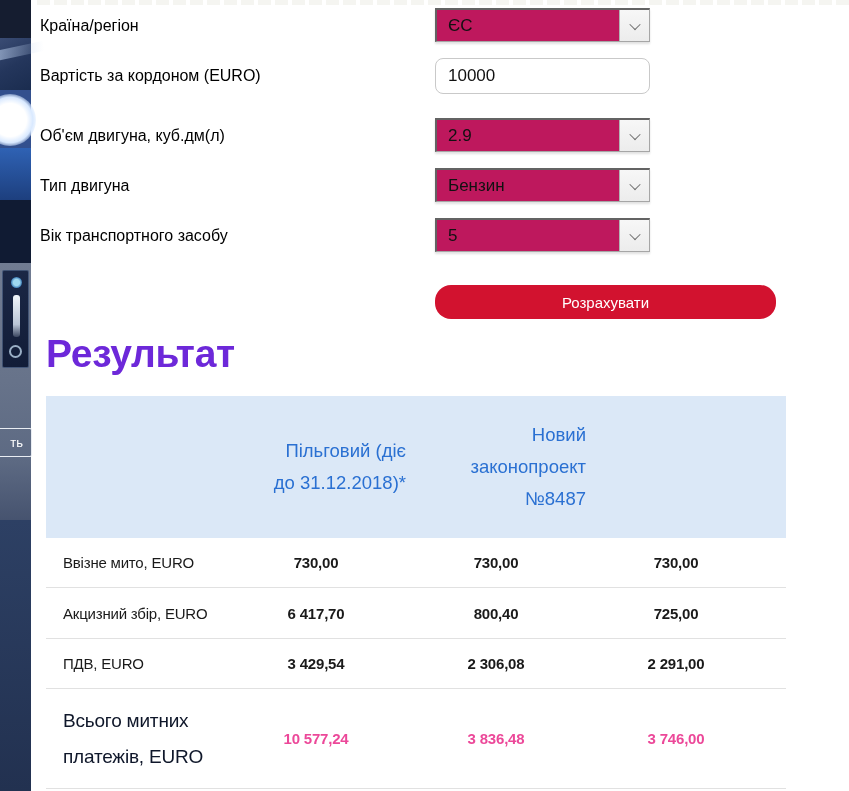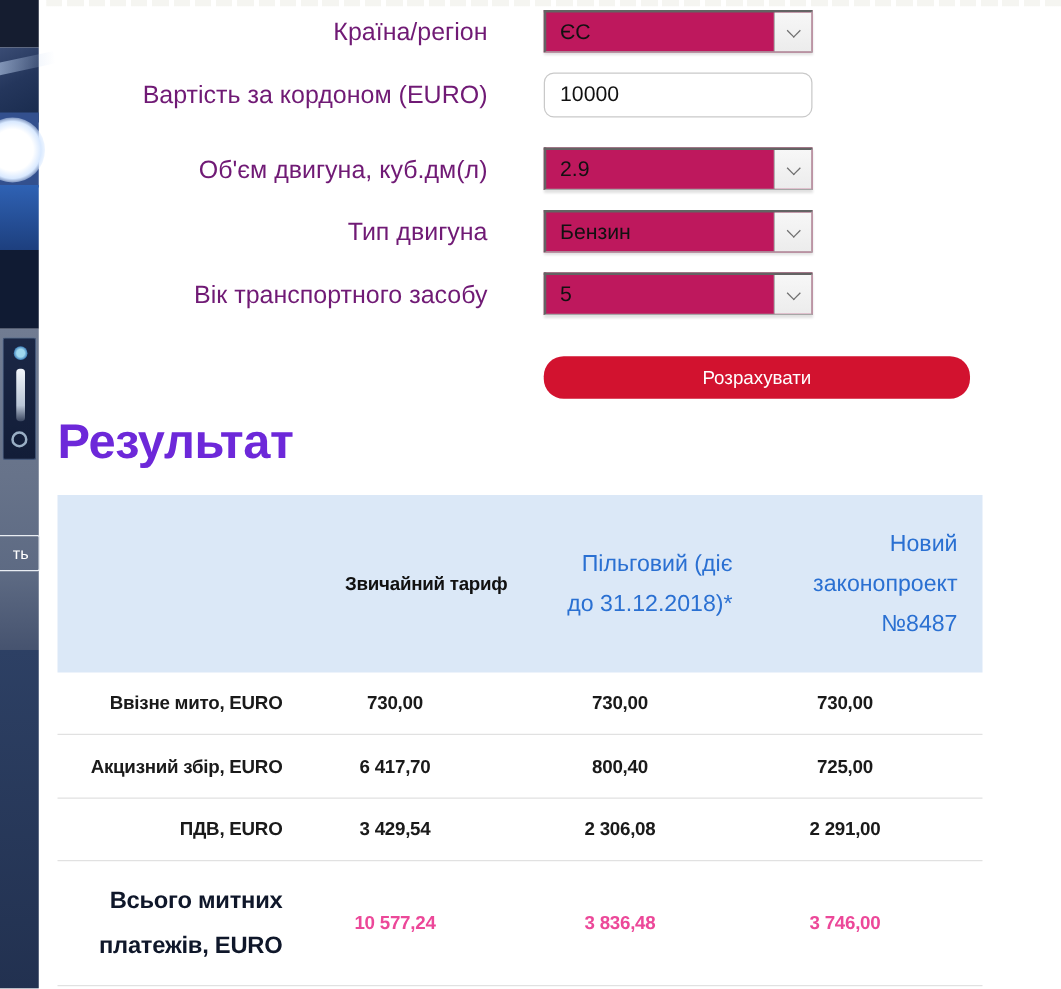--- a/index.html
+++ b/index.html
@@ -36,22 +36,22 @@
     background:linear-gradient(180deg,#f2f6fb 0%, #b9c5d6 70%, #3a4660 100%); }
   .pb-ring { position:absolute; left:6px; top:74px; width:13px; height:13px; border-radius:50%;
     border:2px solid #bcd3e8; opacity:.8; }
 
   .banner-btn { position:absolute; left:-8px; top:428px; width:40px; height:29px;
     border:1px solid #e9edf3; border-radius:2px; color:#fff; font-size:13px;
     display:flex; align-items:center; justify-content:flex-end; padding-right:8px;
     background:transparent; cursor:pointer; }
 
   
-  .form-label { position:absolute; left:40px; width:350px; text-align:right;
-    font-size:20px; color:#701a75; line-height:20px; }
+  .form-label { position:absolute; left:40px; width:350px; 
+    font-size:16px; color:#000000; line-height:20px; }
   .lbl-1 { top:16px; }  .lbl-2 { top:66px; }  .lbl-3 { top:126px; }
   .lbl-4 { top:176px; } .lbl-5 { top:226px; }
 
   .sel { position:absolute; left:435px; width:215px; height:34px; background:#be185d;
     border:1px solid #a6a6a6; border-top:2px solid #636363; border-left:2px solid #636363;
     box-shadow:0 2px 2px rgba(0,0,0,.12); display:flex; align-items:center; cursor:pointer; }
   .sel-1 { top:8px; } .sel-2 { top:118px; } .sel-3 { top:168px; } .sel-4 { top:218px; }
   .sel-value { flex:1; padding-left:11px; font-size:17px; color:#111; white-space:nowrap; overflow:hidden; }
   .sel-arrow { width:30px; align-self:stretch; border-left:1px solid #b3b3b3;
     background:linear-gradient(180deg,#f7f7f7,#ececec); display:flex; align-items:center; justify-content:center; }
@@ -72,21 +72,21 @@
   .result-table { position:absolute; left:46px; top:396px; width:740px; }
   .t-grid { display:grid; grid-template-columns:1fr 180px 180px 180px; align-items:center;
     padding:0 20px 0 17px; }
   .t-head { background:#dbe8f7; height:142px; }
   .th-plain { font-size:15px; font-weight:700; color:#111; text-align:right; letter-spacing:-0.2px; }
   .th-blue { text-align:right; }
   .th-blue .wrapbox { display:inline-block; max-width:138px; font-size:18.5px; color:#2a70d2;
     line-height:32px; text-align:right; }
   .t-row { border-bottom:1px solid #e1e1e1; }
   .t-row.h50 { height:50px; } .t-row.h51 { height:51px; } .t-row.h100 { height:100px; }
-  .row-label { font-size:15px; font-weight:700; color:#1a1a1a; letter-spacing:-0.2px;text-align:right; }
+  .row-label { font-size:15px; font-weight:400; color:#1a1a1a; letter-spacing:-0.2px; }
   .num { font-size:15px; font-weight:700; color:#1a1a1a; text-align:center; letter-spacing:-0.2px; }
   .t-total .row-label { font-size:19px; line-height:36px; color:#0f172a; max-width:190px; }
   .t-total .num { color:#ec4899; }
 </style>
 </head>
 <body>
 
 <div class="page">
 
   <div class="top-ticks"></div>
@@ -146,21 +146,20 @@
       </span>
   </div>
 
   <button class="calc-btn">Розрахувати</button>
 
   <div class="result-heading">Результат</div>
 
   <div class="result-table">
     <div class="t-grid t-head">
       <div></div>
-      <div class="th-plain">Звичайний тариф</div>
       <div class="th-blue">
         <span class="wrapbox">Пільговий (діє до 31.12.2018)*</span>
       </div>
       <div class="th-blue">
         <span class="wrapbox">Новий законопроект №8487</span>
       </div>
     </div>
 
     <div class="t-grid t-row h50">
       <div class="row-label">Ввізне мито, EURO</div>

